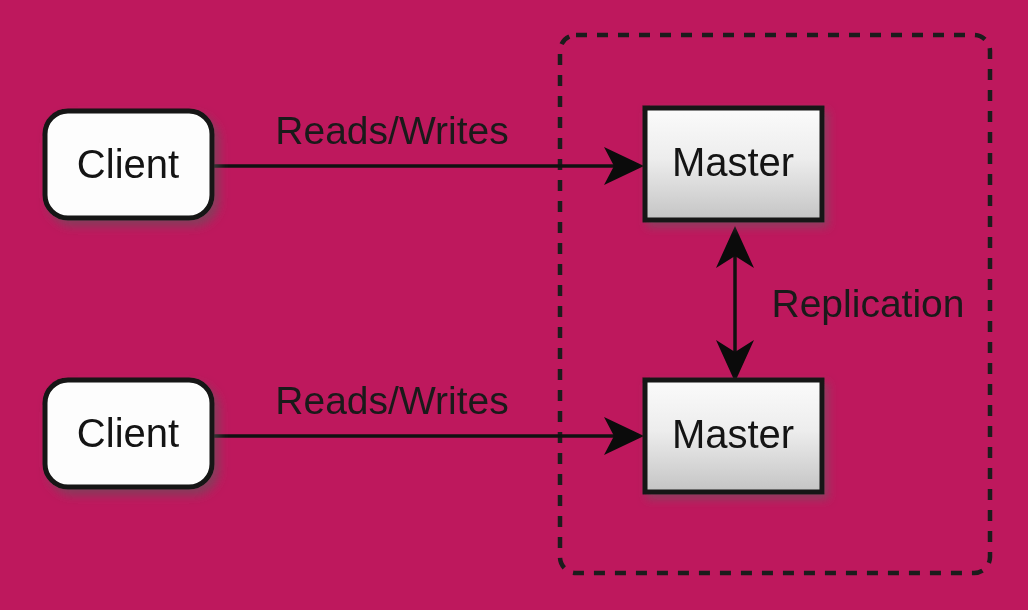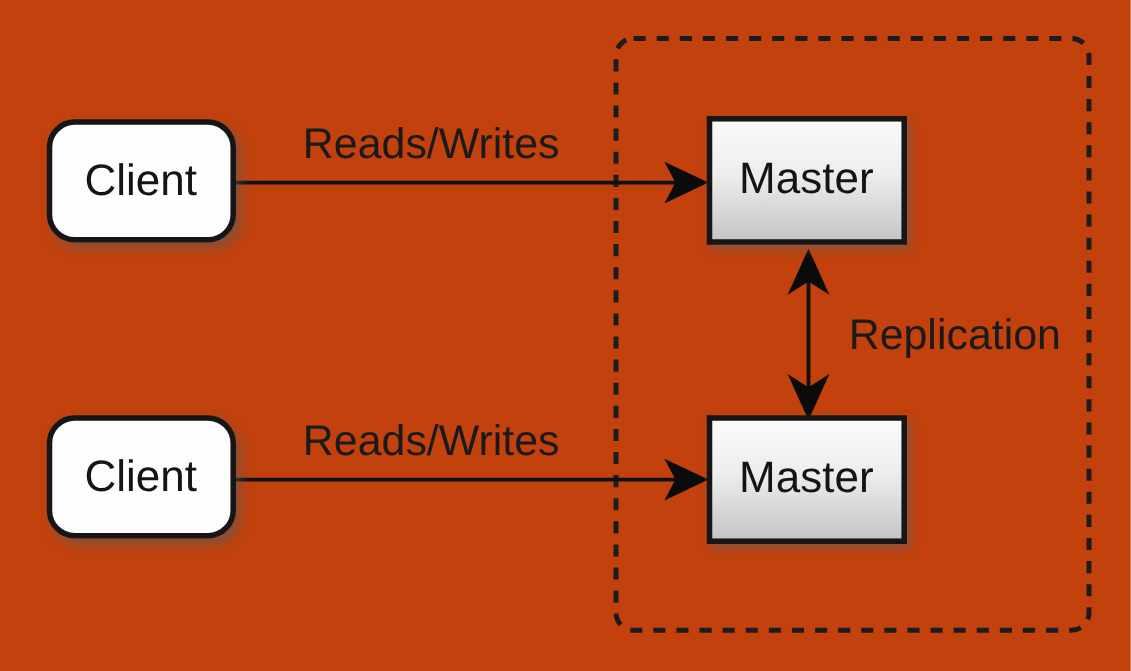--- a/index.html
+++ b/index.html
@@ -4,21 +4,21 @@
 <style>
   html, body {
     margin: 0;
     padding: 0;
     background: #ffffff;
   }
   #canvas {
     position: relative;
     width: 1028px;
     height: 610px;
-    background: #c2410c;
+    background: #be185d;
     overflow: hidden;
     font-family: "Liberation Sans", sans-serif;
   }
   #diagram-svg {
     position: absolute;
     top: 0;
     left: 0;
     width: 1028px;
     height: 610px;
   }

